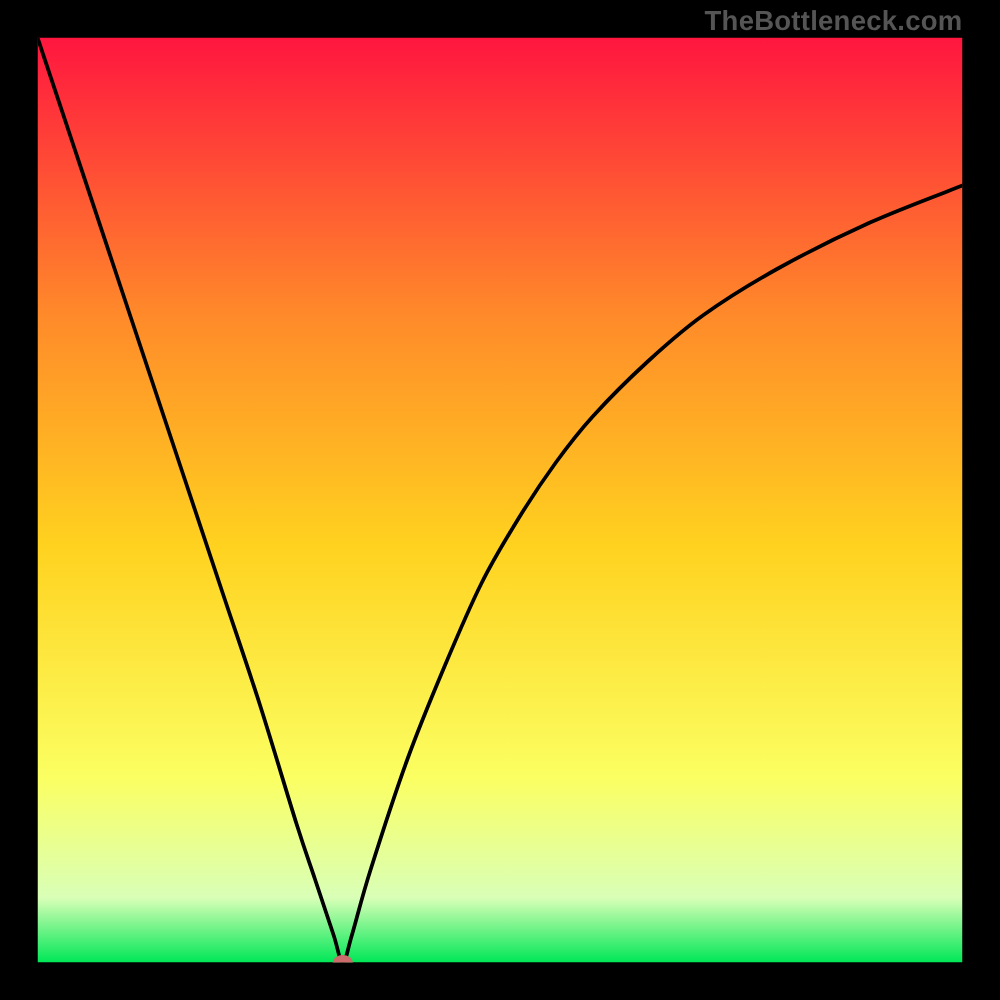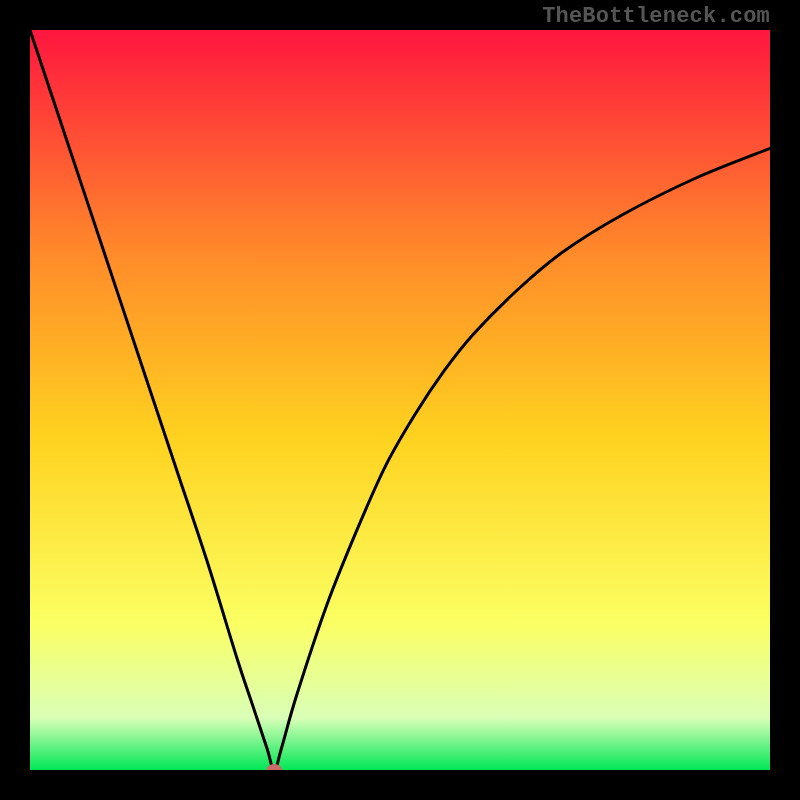--- a/index.html
+++ b/index.html
@@ -22,21 +22,21 @@
     position: absolute;
     left: 30px;
     top: 30px;
     width: 740px;
     height: 740px;
   }
   .watermark {
     position: absolute;
     top: 4px;
     right: 30px;
-    font-family: Liberation Mono, monospace;
+    font-family: Liberation Sans, sans-serif;
     font-size: 22px;
     font-weight: 600;
     color: #555;
     letter-spacing: 0.2px;
     text-align: center;
   }
   svg { display: block; }
 </style>
 </head>
 <body>

